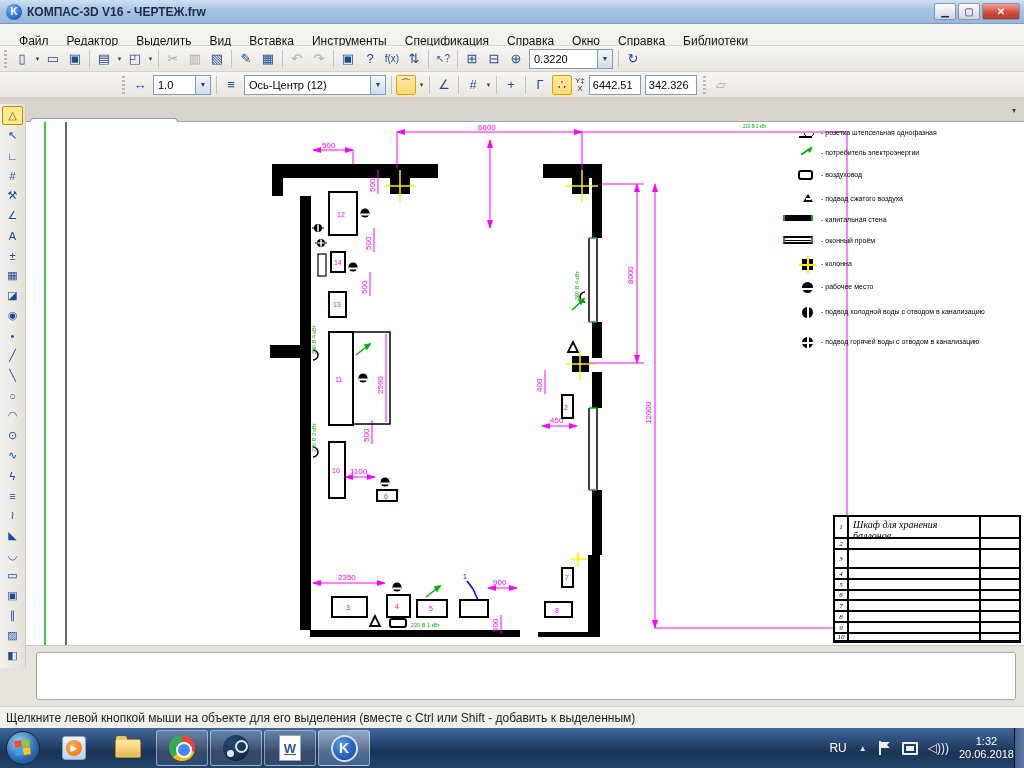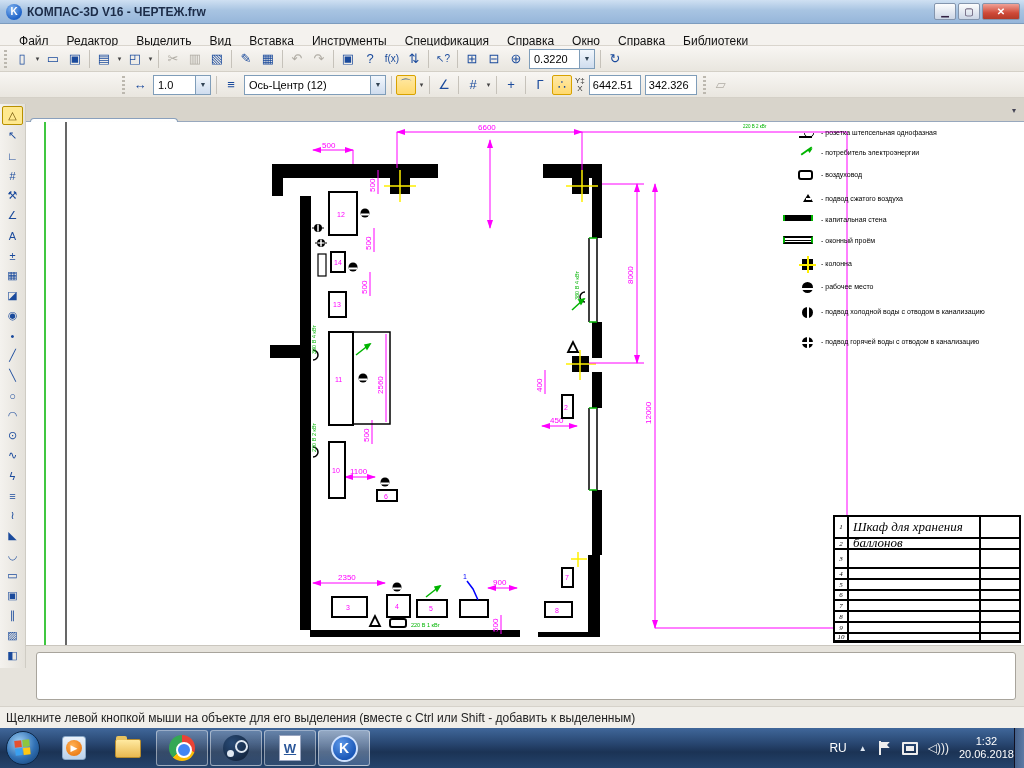--- a/index.html
+++ b/index.html
@@ -91,21 +91,21 @@
   .sym-socket::before { content:""; position:absolute; left:5px; top:0; width:8px; height:8px; border:1.5px solid #000; border-radius:50%; border-left-color:transparent; border-top-color:transparent; transform:rotate(45deg); }
   .sym-socket::after { content:""; position:absolute; left:0; top:8px; width:13px; height:1.5px; background:#000; }
   .sym-consumer { width:14px; height:12px; position:relative; }
   .sym-consumer::before { content:""; position:absolute; left:1px; top:2px; width:13px; height:2px; background:#00b400; transform:rotate(-35deg); }
   .sym-consumer::after { content:""; position:absolute; right:0; top:0; width:0; height:0; border-left:5px solid #00b400; border-top:2.5px solid transparent; border-bottom:2.5px solid transparent; transform:rotate(-35deg); }
 
   
   .spec { position:absolute; left:807px; top:393px; width:188px; height:128px; border:2px solid #000; background:#fff; overflow:hidden; }
   .spec-row { display:flex; border-bottom:2px solid #000; }
   .spec-num { width:14px; border-right:2px solid #000; font-family:"Liberation Serif",serif; font-style:italic; font-size:7px; display:flex; align-items:center; justify-content:center; flex:none;}
-  .spec-text { flex:1; font-family:"Liberation Serif",serif; font-style:italic; font-size:13px; padding:2px 2px 0 4px; }
+  .spec-text { flex:1; font-family:"Liberation Serif",serif; font-style:italic; font-size:10px; padding:2px 2px 0 4px; }
   .spec-end { width:40px; border-left:2px solid #000; flex:none; }
 
   
   .propbar { position:absolute; left:0; top:645px; width:1024px; height:61px; background:#e6e3dc; border-top:1px solid #cac6be; }
   .prop-input { position:absolute; left:36px; top:6px; width:980px; height:48px; background:#fff; border:1px solid #a8a49c; border-radius:3px; }
   .statusbar { position:absolute; left:0; top:706px; width:1024px; height:22px; background:#f1efea; border-top:1px solid #d6d2ca;
     font-size:12px; color:#222; display:flex; align-items:center; padding-left:6px; }
 
   
   .taskbar { position:absolute; left:0; top:728px; width:1024px; height:40px;
@@ -209,21 +209,21 @@
         <div class="tb-icon ">⇅</div>
         <div class="tbsep"></div>
         <div class="tb-icon small">↖?</div>
       </div>
     <div class="tbsep"></div>
     <div id="tb1z" style="display:flex;align-items:center;">
         <div class="tb-icon ">⊞</div>
         <div class="tb-icon ">⊟</div>
         <div class="tb-icon ">⊕</div>
       </div>
-    <div class="combo" style="width:66px">
+    <div class="combo" style="width:84px">
       <div class="val">0.3220</div>
       <div class="btn">▼</div>
     </div>
     <div class="tbsep"></div>
     <div id="tb1r" style="display:flex;align-items:center;">
         <div class="tb-icon ">↻</div>
       </div>
   </div>
 
   <div class="tbrow tb2">

